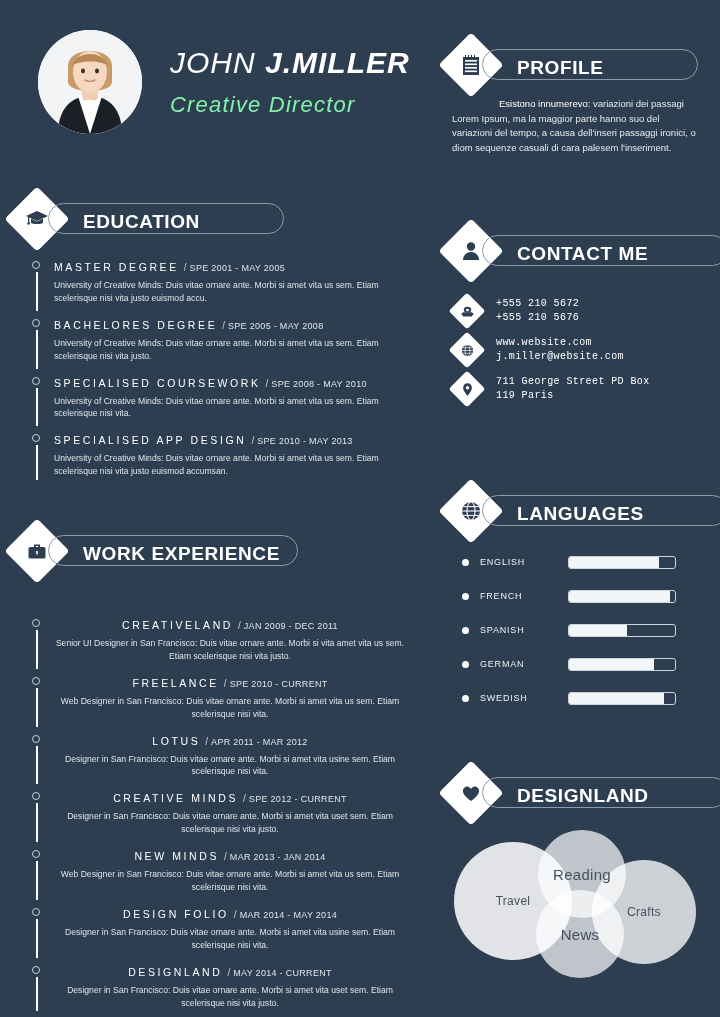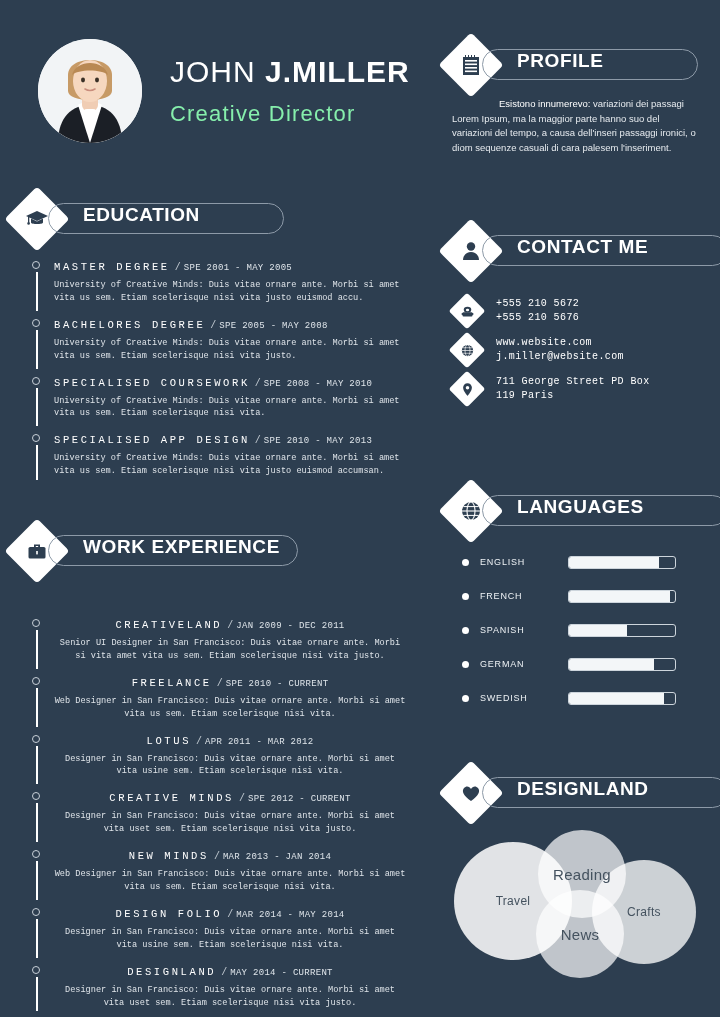--- a/index.html
+++ b/index.html
@@ -7,21 +7,21 @@
   body {
     width:720px; height:1017px;
     font-family:"Liberation Sans", sans-serif;
     color:#ffffff;
     position:relative;
     overflow:hidden;
   }
   .page { position:relative; width:720px; height:1017px; background:#2d3e50; }
 
   
-  .header { position:absolute; left:0; top:31px; width:440px; height:120px; }
+  .header { position:absolute; left:0; top:22px; width:440px; height:120px;font-style:italic; }
   .avatar {
     position:absolute; left:38px; top:8px;
     width:104px; height:104px; border-radius:50%;
     background:#f2f4f6; overflow:hidden;
   }
   .avatar svg { display:block; width:104px; height:104px; }
   .name-block { position:absolute; left:170px; top:26px; }
   .name {
     font-size:30px; letter-spacing:1px; line-height:1;
     color:#ffffff; white-space:nowrap;
@@ -41,38 +41,38 @@
     transform:rotate(45deg); border-radius:4px;
   }
   .diamond-ico {
     position:absolute; left:0; top:0; width:46px; height:46px;
     display:flex; align-items:center; justify-content:center;
   }
   .diamond-ico svg { width:24px; height:24px; fill:#2d3e50; display:block; }
   .sec-bar {
     position:absolute; left:34px; top:7px; height:31px;
     border:1px solid #8d9aa8; border-radius:16px;
-    display:flex; align-items:flex-start;
+    display:flex; align-items:flex-end;
   }
   .sec-title {
     margin-left:34px; font-size:19px; font-weight:700;
     letter-spacing:0.6px; color:#ffffff; white-space:nowrap;
   }
 
   
   #profile-head { left:448px; top:42px; width:250px; }
   #profile-head .sec-bar { width:216px; }
   .profile-text {
     position:absolute; left:452px; top:97px; width:244px;
     font-size:9.5px; line-height:1.55; color:#e7ebef;
   }
   .profile-text b { font-weight:400; color:#ffffff;margin-left:47px; }
 
   
-  .tl { position:absolute;font-family:Liberation Mono, monospace; }
+  .tl { position:absolute; }
   .tl-item { position:relative; padding-left:28px; margin-bottom:11px; }
   .tl-dot {
     position:absolute; left:6px; top:3px;
     width:8px; height:8px; border-radius:50%;
     border:1px solid #c8d0d8; background:transparent;
   }
   .tl-line {
     position:absolute; left:9.5px; top:14px;
     width:2px; height:calc(100% - 8px); background:#ffffff;
   }

